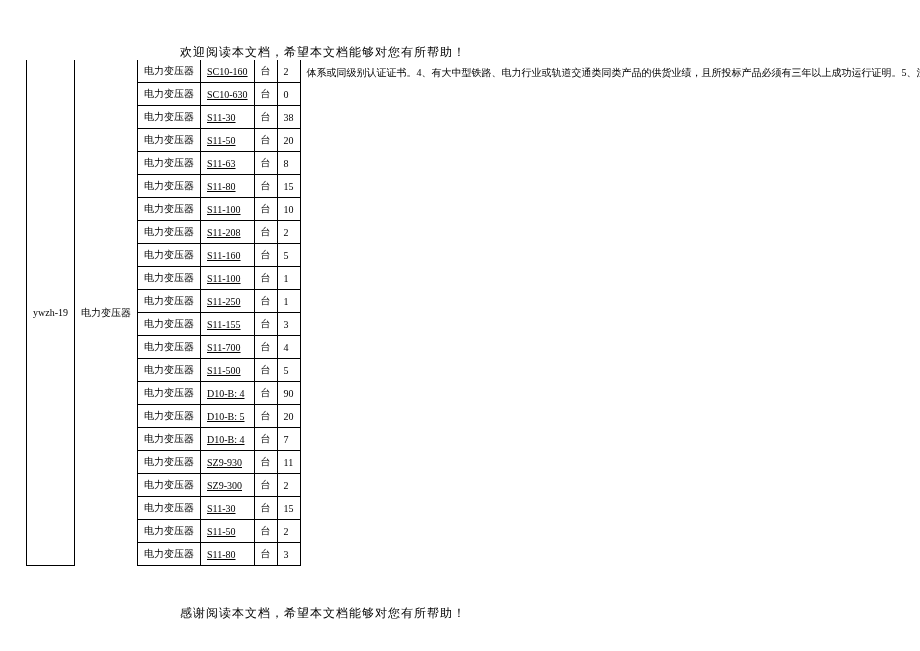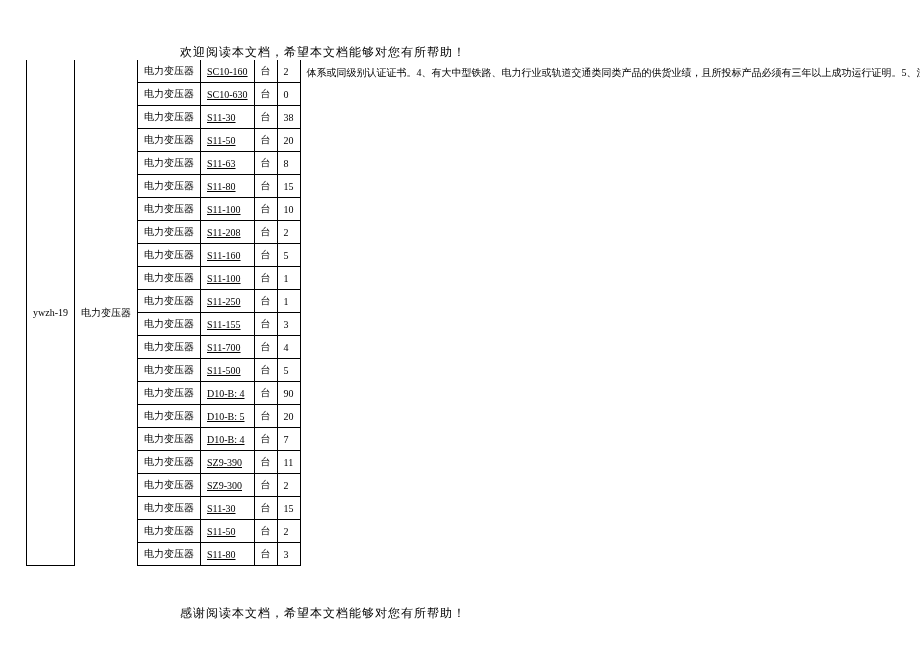--- a/index.html
+++ b/index.html
@@ -160,21 +160,21 @@
         <td class="col-qty">20</td>
       </tr>
       <tr>
         <td class="col-name">电力变压器</td>
         <td class="col-model">D10-B: 4</td>
         <td class="col-unit">台</td>
         <td class="col-qty">7</td>
       </tr>
       <tr>
         <td class="col-name">电力变压器</td>
-        <td class="col-model">SZ9-390</td>
+        <td class="col-model">SZ9-930</td>
         <td class="col-unit">台</td>
         <td class="col-qty">11</td>
       </tr>
       <tr>
         <td class="col-name">电力变压器</td>
         <td class="col-model">SZ9-300</td>
         <td class="col-unit">台</td>
         <td class="col-qty">2</td>
       </tr>
       <tr>

